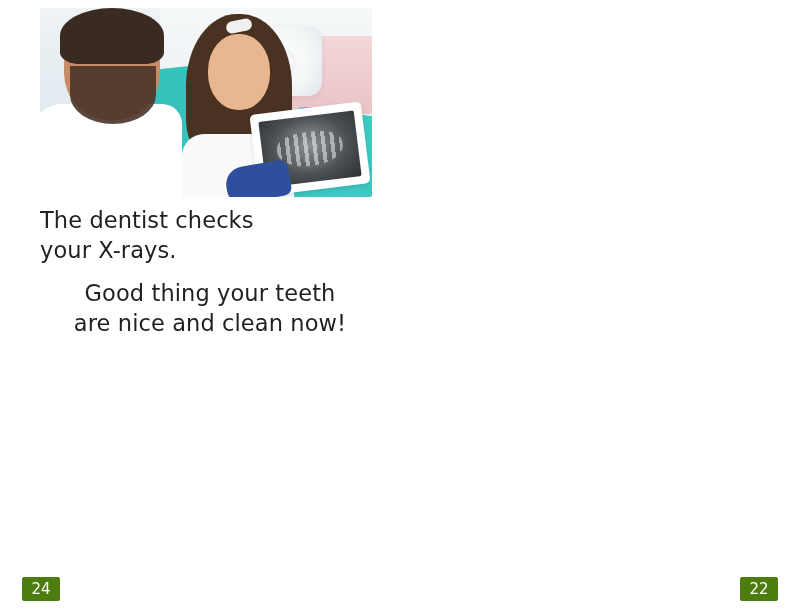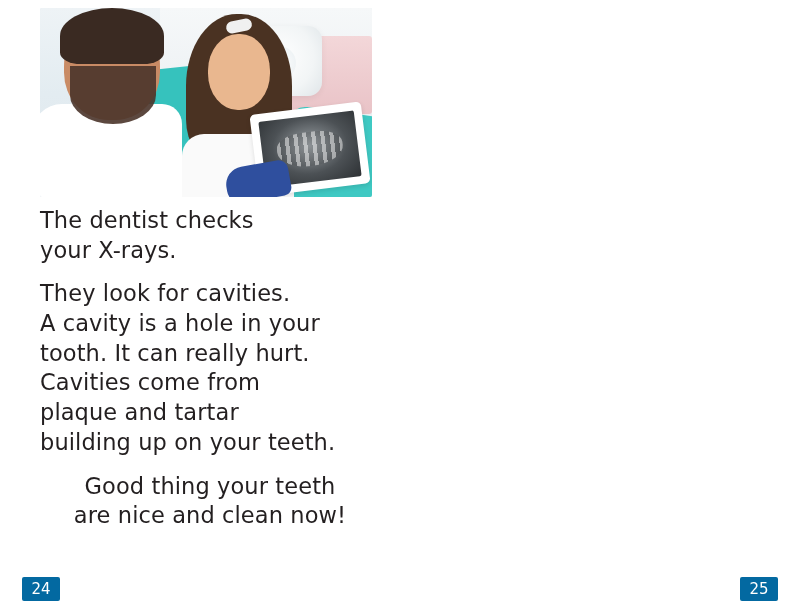--- a/index.html
+++ b/index.html
@@ -183,21 +183,21 @@
     letter-spacing: .1px;
   }
   .para:last-child { margin-bottom: 0; text-align: center; }
 
   
   .pagenum {
     position: absolute;
     bottom: 8px;
     width: 38px;
     height: 24px;
-    background: #0369a1;
+    background: #4d7c0f;
     color: #ffffff;
     font-size: 15px;
     display: flex;
     align-items: center;
     justify-content: center;
     border-radius: 2px;
   }
   .pagenum-left { left: 22px; }
   .pagenum-right { right: 22px; }
 </style>
@@ -225,31 +225,25 @@
       <div class="dentist-hair"></div>
       <div class="tablet">
         <div class="xray"></div>
       </div>
       <div class="glove"></div>
     </div>
 
     <div class="body-text">
       <p class="para">The dentist checks
 your X-rays.</p>
-      <p class="para">They look for cavities.
-A cavity is a hole in your
-tooth. It can really hurt.
-Cavities come from
-plaque and tartar
-building up on your teeth.</p>
       <p class="para">Good thing your teeth
 are nice and clean now!</p>
     </div>
 
     <div class="pagenum pagenum-left">24</div>
   </div>
 
   <div class="page page-right">
 
-    <div class="pagenum pagenum-right">25</div>
+    <div class="pagenum pagenum-right">22</div>
   </div>
 
 </div>
 
 </body></html>

